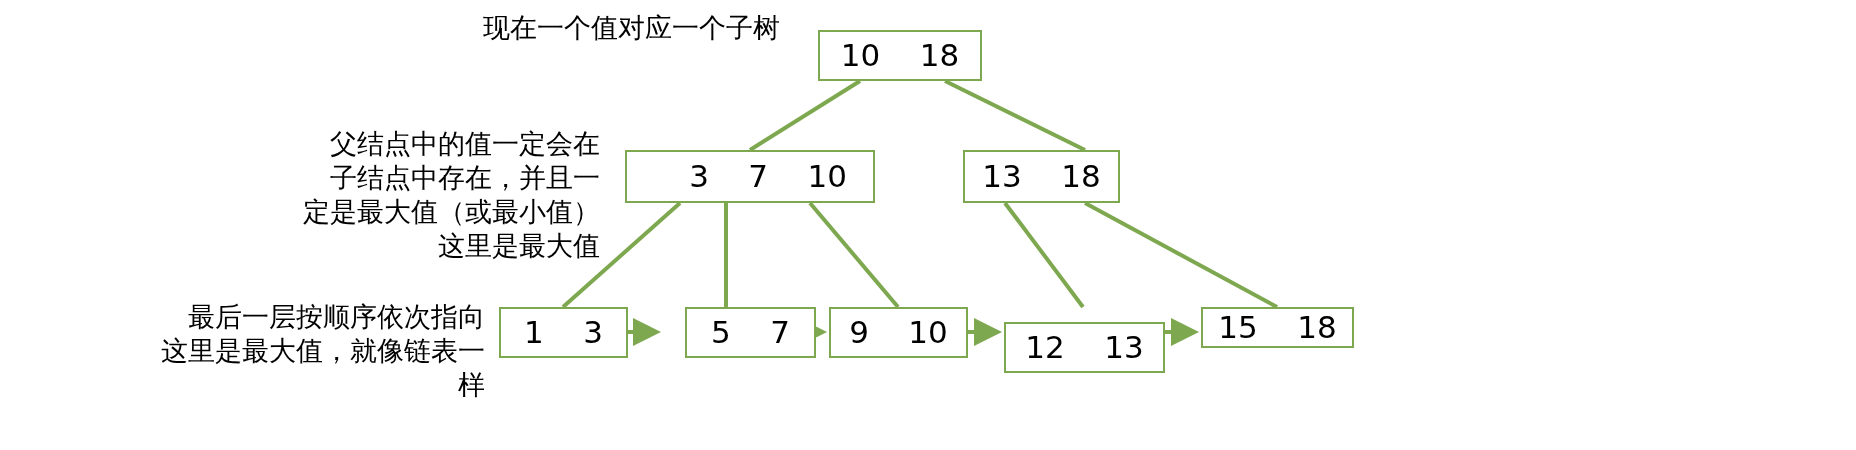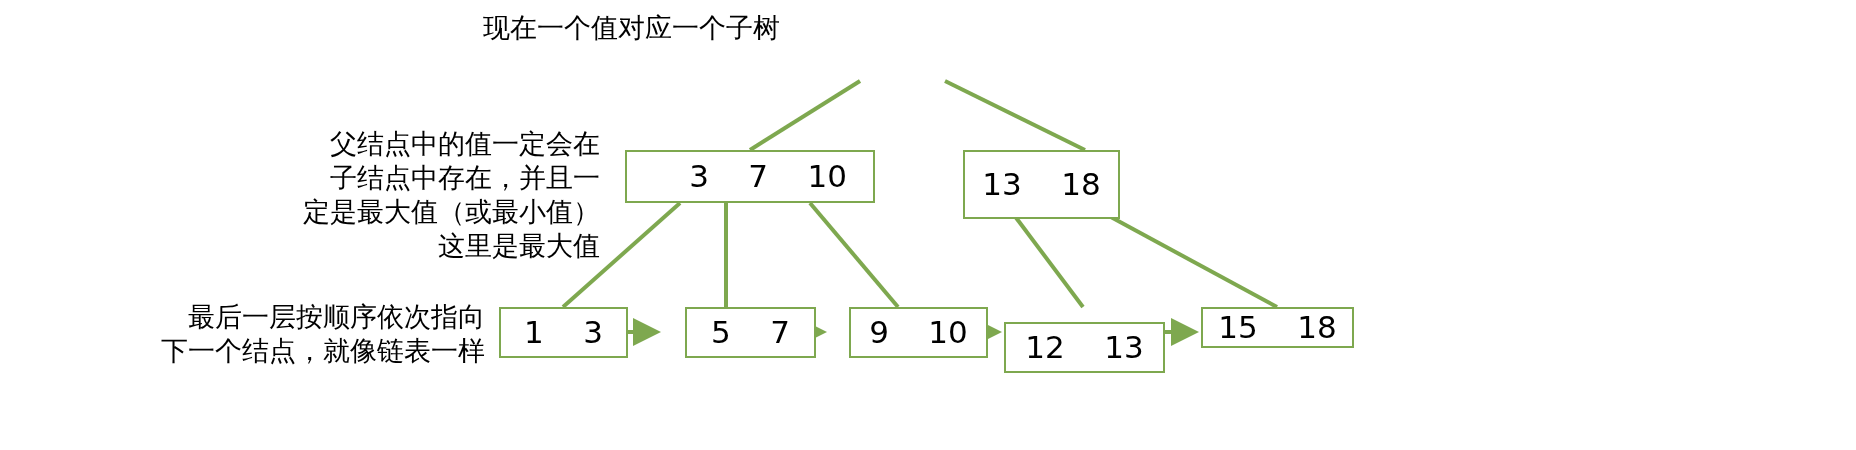--- a/index.html
+++ b/index.html
@@ -75,33 +75,34 @@
 
     <line x1="1005" y1="203" x2="1083" y2="307" stroke="#7EA84F" stroke-width="4"></line>
     <line x1="1085" y1="203" x2="1277" y2="307" stroke="#7EA84F" stroke-width="4"></line>
 
     <line x1="628" y1="332" x2="657" y2="332" stroke="#7EA84F" stroke-width="4" marker-end="url(#arrowhead)"></line>
     <line x1="794" y1="332" x2="823" y2="332" stroke="#7EA84F" stroke-width="4" marker-end="url(#arrowhead)"></line>
     <line x1="968" y1="332" x2="998" y2="332" stroke="#7EA84F" stroke-width="4" marker-end="url(#arrowhead)"></line>
     <line x1="1165" y1="332" x2="1195" y2="332" stroke="#7EA84F" stroke-width="4" marker-end="url(#arrowhead)"></line>
   </svg>
 
+  <div class="node" style="left:818px; top:30px; width:164px; height:51px;">10    18</div>
 
   <div class="node" style="left:625px; top:150px; width:250px; height:53px;padding-left:36px;">3    7    10</div>
-  <div class="node" style="left:963px; top:150px; width:157px; height:69px;">13    18</div>
+  <div class="node" style="left:963px; top:150px; width:157px; height:53px;">13    18</div>
 
   <div class="node" style="left:499px; top:307px; width:129px; height:51px;">1    3</div>
   <div class="node" style="left:663px; top:307px; width:131px; height:51px;margin-left:22px;">5    7</div>
-  <div class="node" style="left:829px; top:307px; width:139px; height:51px;margin-left:20px;">9    10</div>
+  <div class="node" style="left:829px; top:307px; width:139px; height:51px;">9    10</div>
   <div class="node" style="left:1004px; top:307px; width:161px; height:51px;margin-top:15px;">12    13</div>
   <div class="node" style="left:1201px; top:307px; width:153px; height:41px;">15    18</div>
 
   <div class="annot annot-title" style="left:483px; top:12px;">现在一个值对应一个子树</div>
 
   <div class="annot annot-right" style="left:275px; top:127px; width:325px;">父结点中的值一定会在
 子结点中存在，并且一
 定是最大值（或最小值）
 这里是最大值</div>
 
   <div class="annot annot-right" style="left:140px; top:300px; width:345px;">最后一层按顺序依次指向
-下一个结点，就像链表一样</div>
+这里是最大值，就像链表一样</div>
 
 </div>
 
 </body></html>

